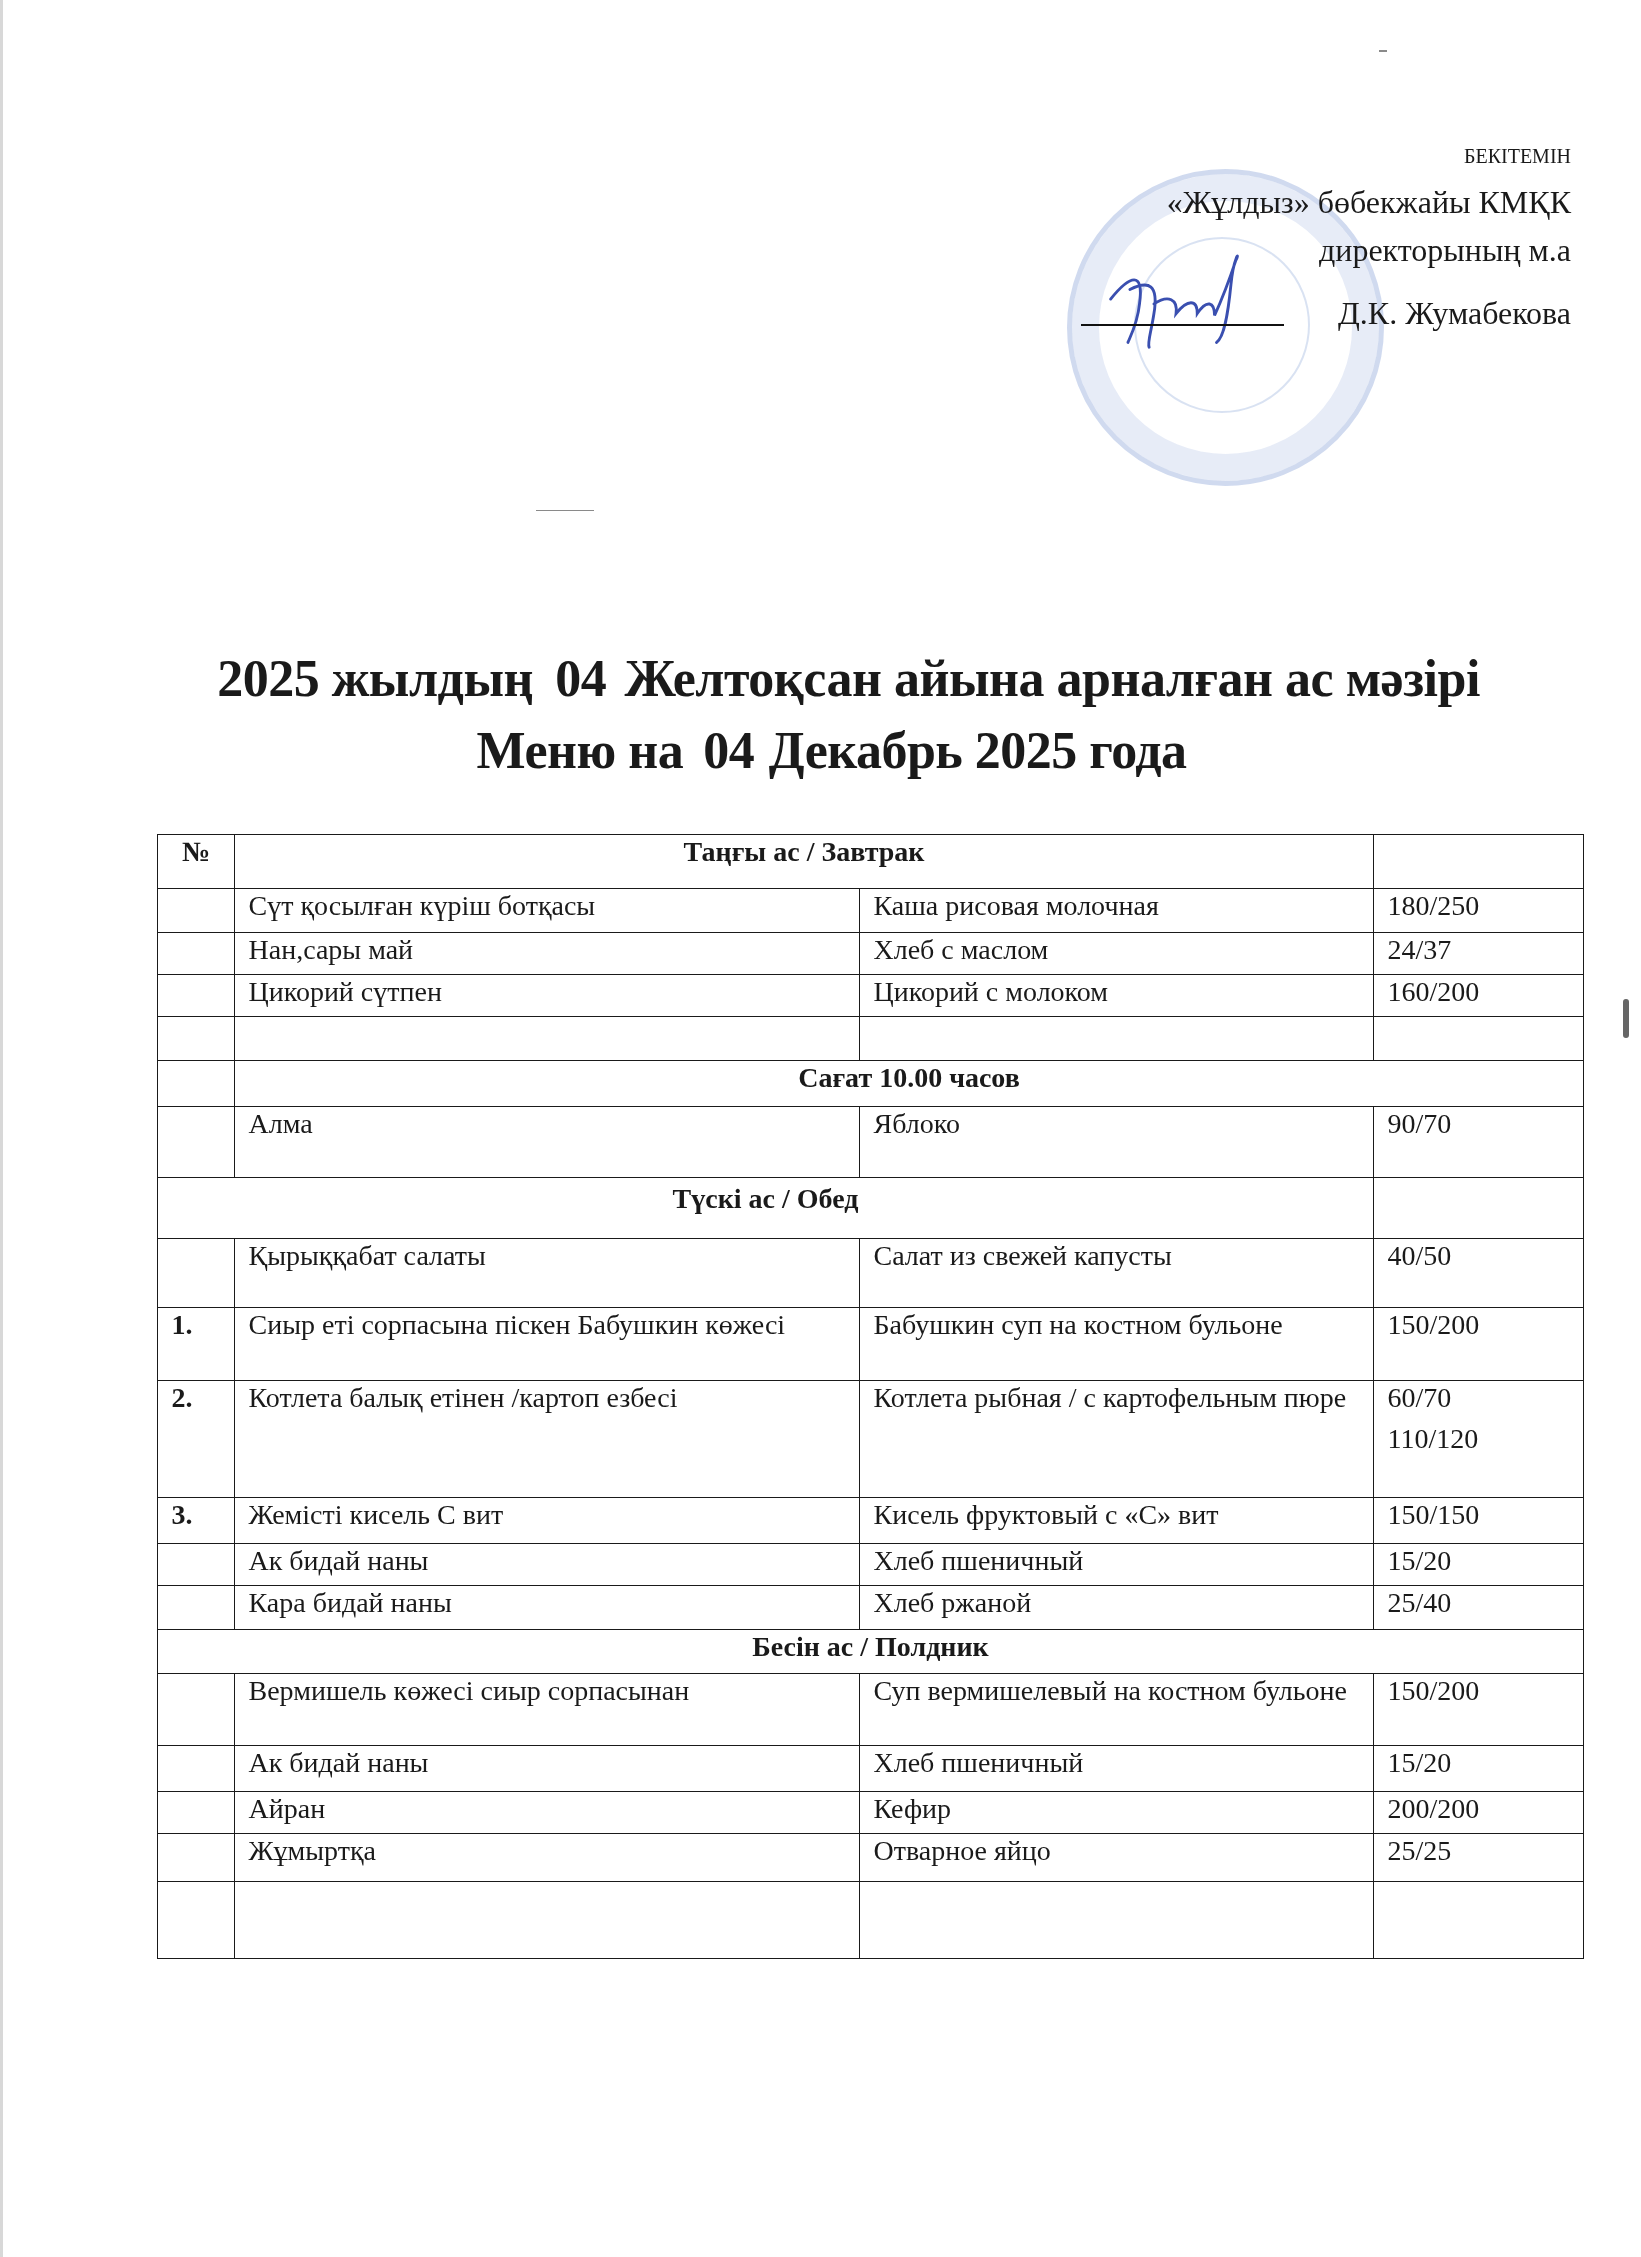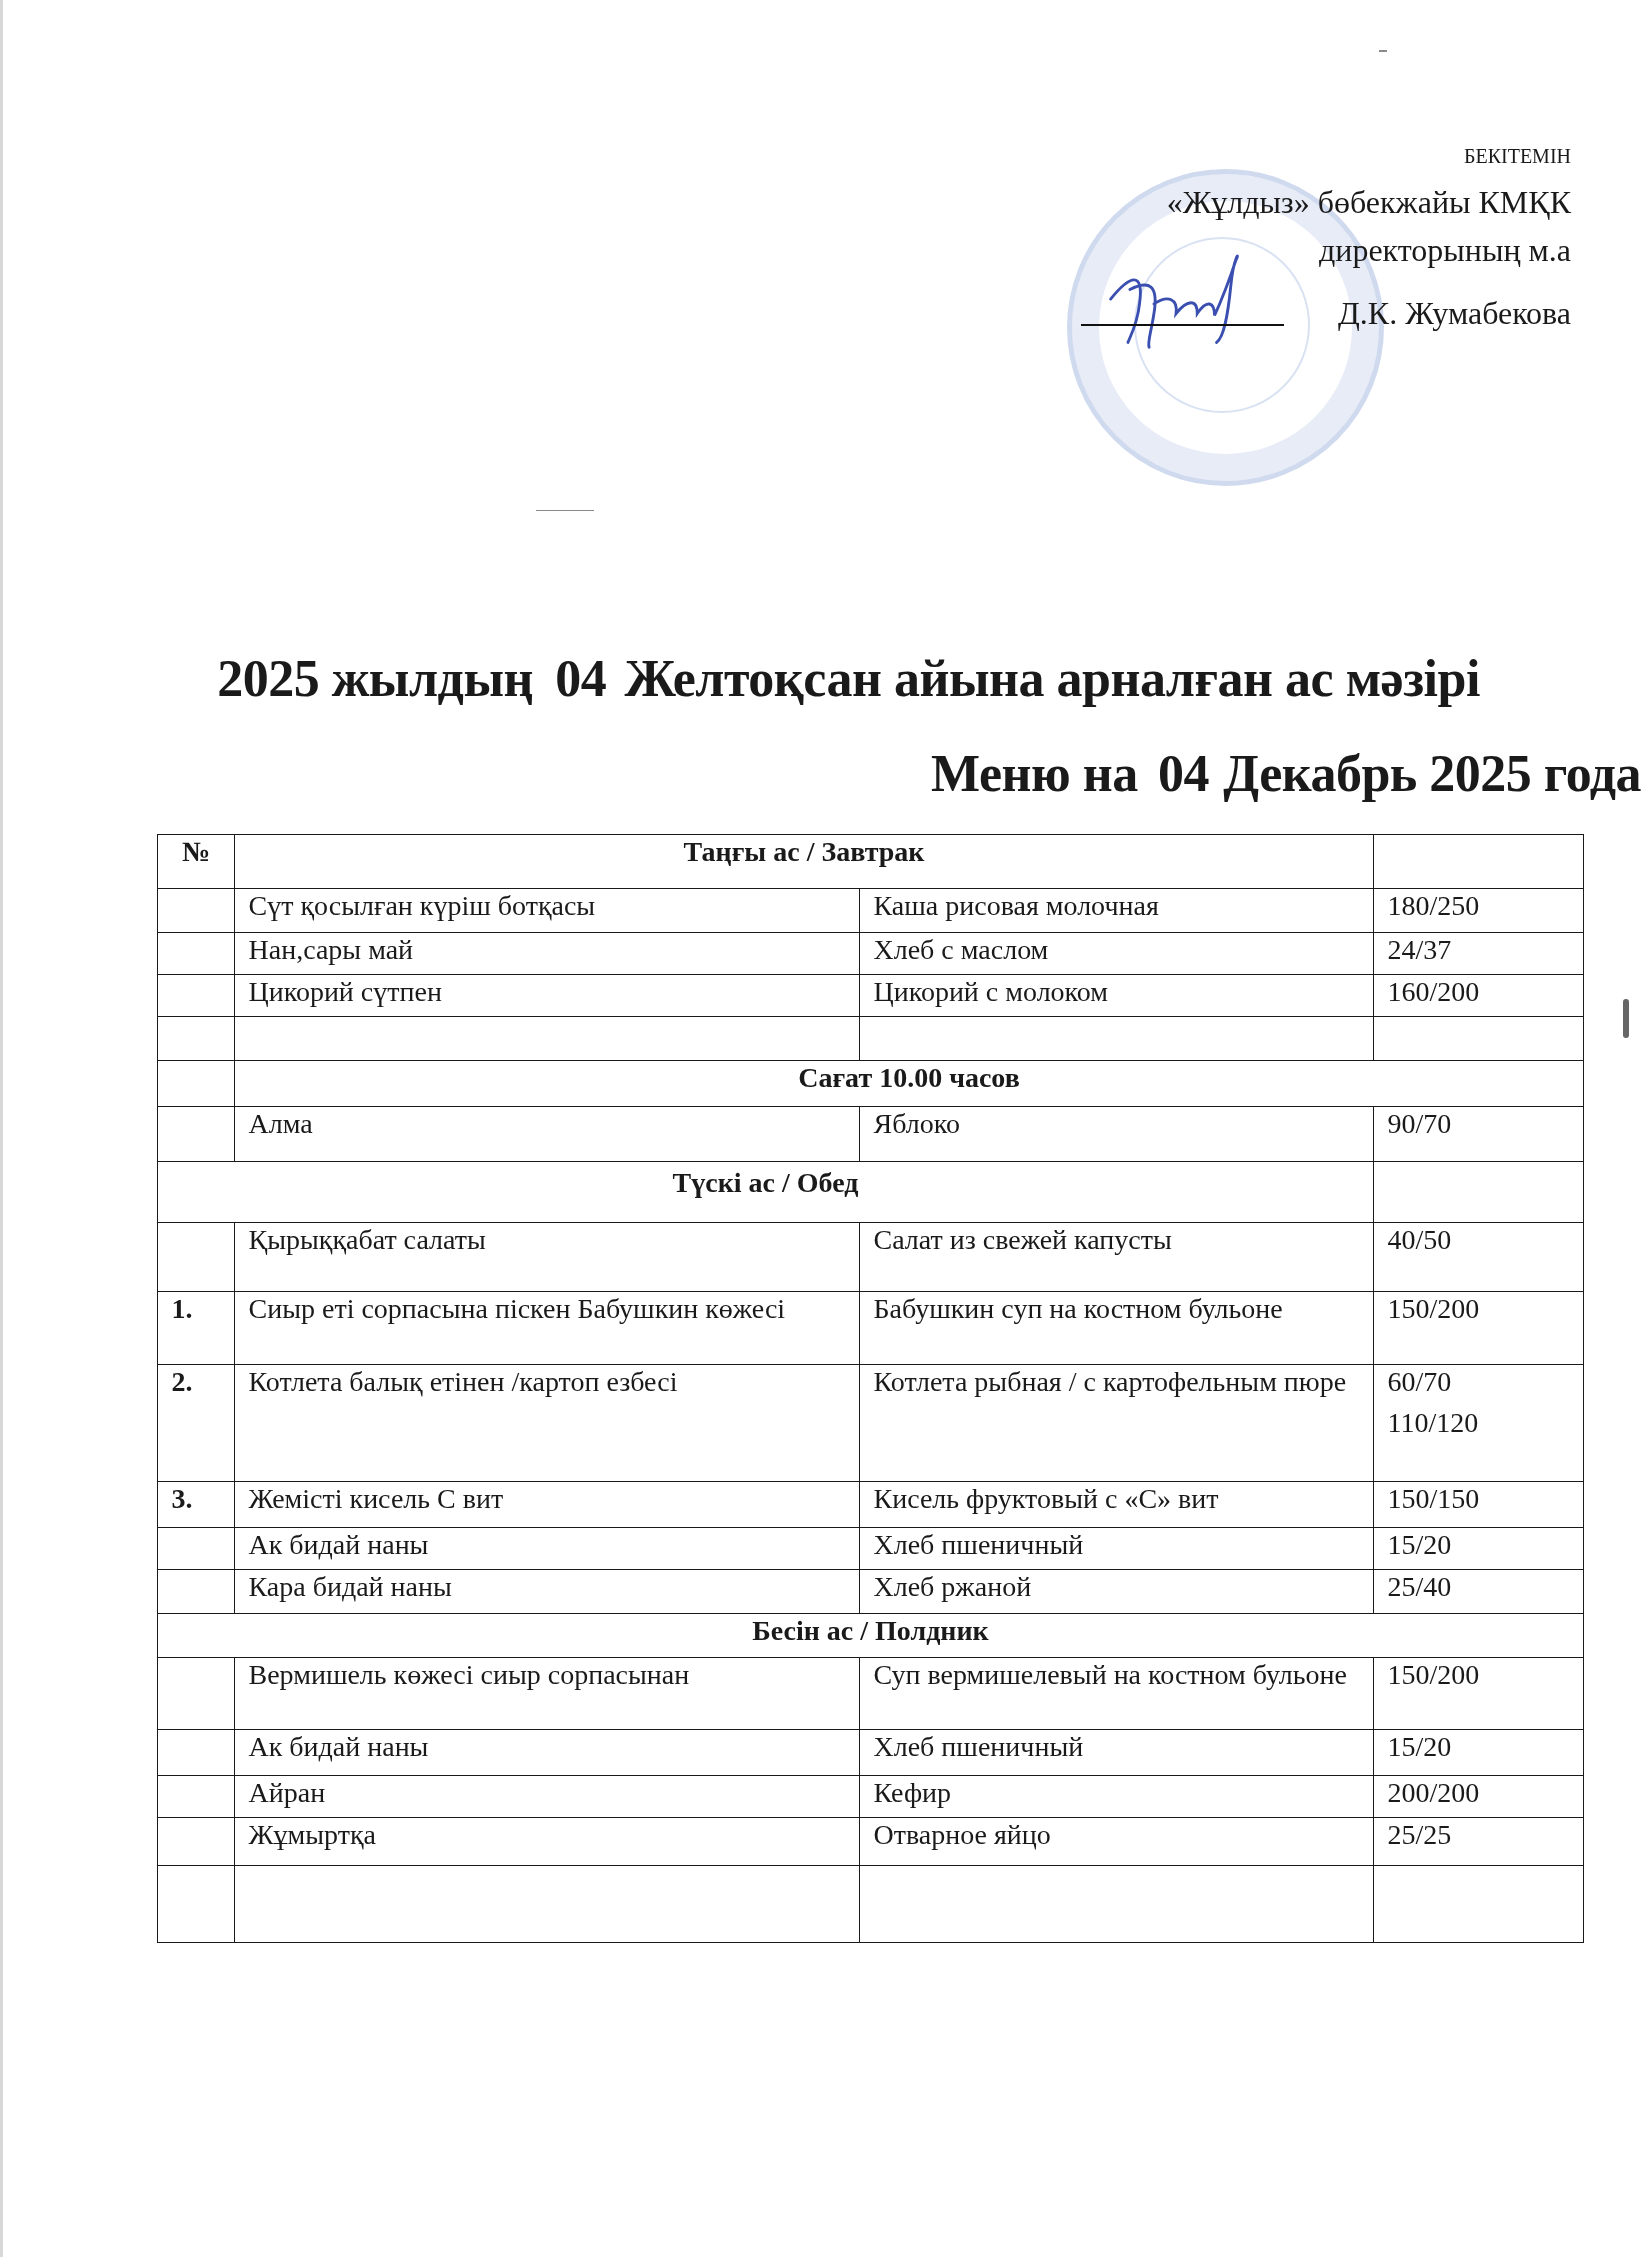--- a/index.html
+++ b/index.html
@@ -16,21 +16,21 @@
   .stamp { left:1067px; top:169px; width:307px; height:307px; border-radius:50%;
            border:5.8px solid rgba(120,150,210,0.35);
            box-shadow: inset 0 0 0 21px rgba(255,255,255,0), inset 0 0 0 27px rgba(120,150,210,0.18); }
   .stamp-inner { left:1134px; top:237px; width:172px; height:172px; border-radius:50%;
                  border:2.9px solid rgba(120,150,210,0.28); }
   .sign-line { left:1081px; top:324px; width:203px; height:1.9px; background:#111; }
   
   .title { left:0; width:1641px; text-align:center; font-weight:bold; font-size:52px;
            font-family:"Liberation Serif", serif; letter-spacing:-0.5px; }
   .t1 { top:649px; padding-left:56px; box-sizing:border-box; }
-  .t2 { top:744px; padding-left:22px; box-sizing:border-box;text-align:right; }
+  .t2 { top:721px; padding-left:22px; box-sizing:border-box; }
   .num-date { display:inline-block; margin:0 5.8px 0 9.7px; }
   
   .tbl { left:157px; top:834px; width:1427px; }
   table.menu { border-collapse:collapse; width:1427px; table-layout:fixed; }
   table.menu td { border:1.9px solid #1a1a1a; padding:0 13.5px; vertical-align:top;
                   font-size:28px; line-height:33px; }
   td.c1 { width:50px; font-weight:bold; font-size:31px; text-align:left; padding-left:9.7px; }
   td.c2 { width:596px; }
   td.c3 { width:485px; padding-left:9.7px; }
   td.c4 { text-align:left; font-size:32px; }
@@ -106,21 +106,21 @@
         <tr style="height: 44px;">
           <td class="c1" style="vertical-align: top;"></td>
           <td class="c2"></td>
           <td class="c3"></td>
           <td class="c4"></td>
         </tr>
         <tr style="height: 46px;">
           <td></td>
           <td class="sect" colspan="3">Сағат 10.00 часов</td>
         </tr>
-        <tr style="height: 55px;">
+        <tr style="height: 71px;">
           <td class="c1" style="vertical-align: top;"></td>
           <td class="c2">Алма</td>
           <td class="c3">Яблоко</td>
           <td class="c4">90/70</td>
         </tr>
         <tr style="height: 61px;">
           <td class="sect" colspan="3" style="vertical-align: top; padding-top: 3.9px;">Түскі ас / Обед</td>
           <td></td>
         </tr>
         <tr style="height: 69px;">

